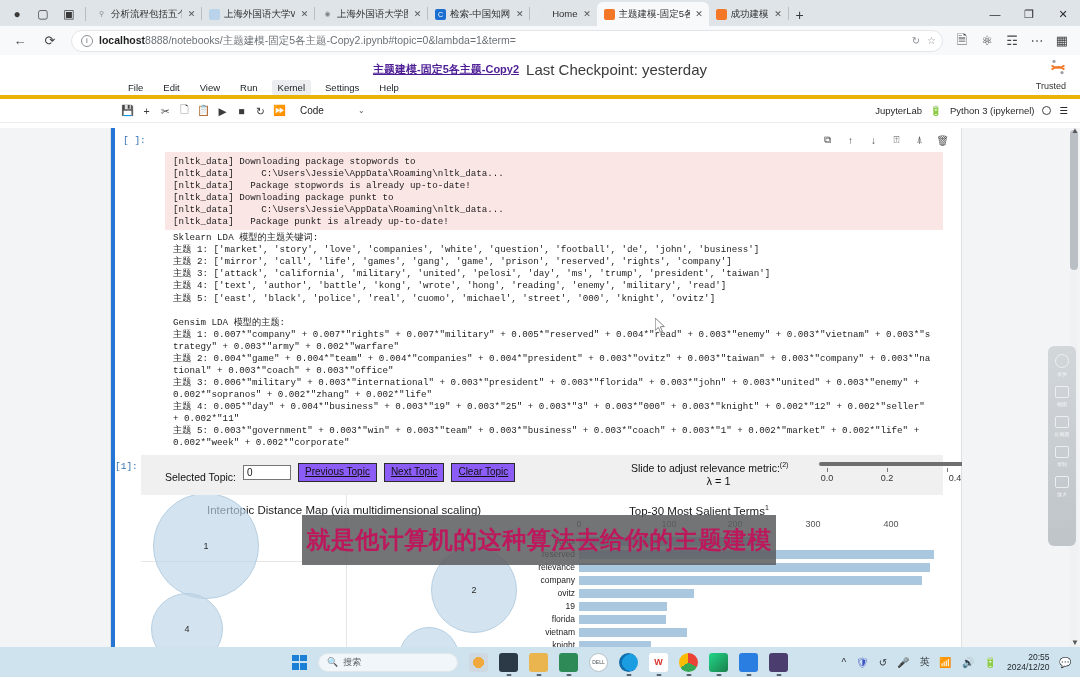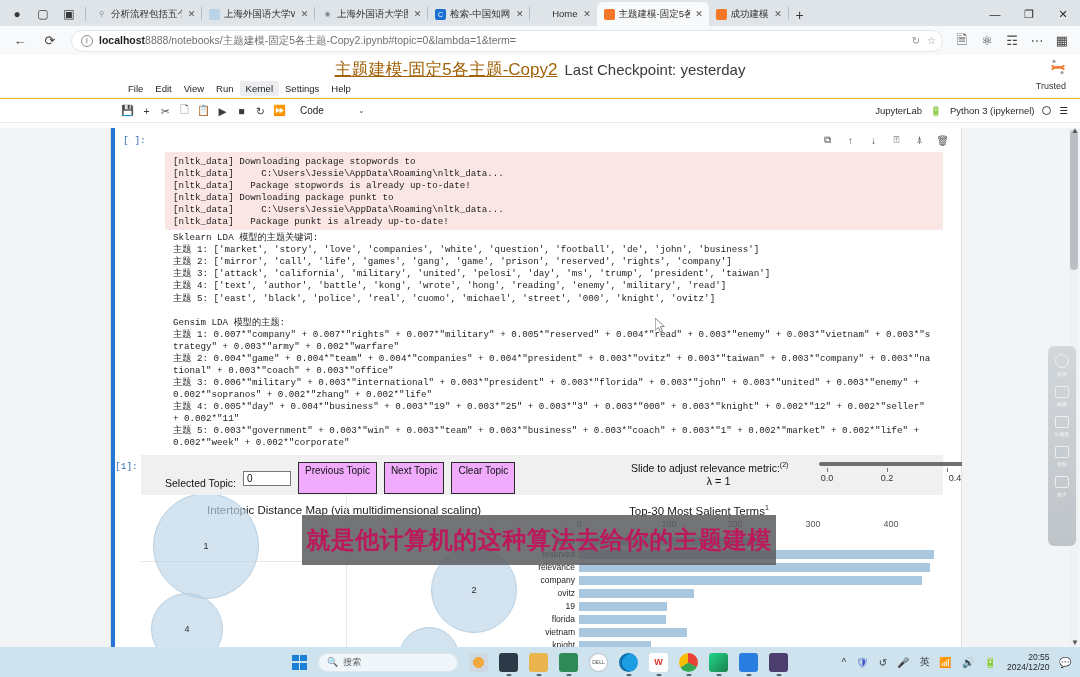--- a/index.html
+++ b/index.html
@@ -74,26 +74,26 @@
   
   .jupyter {
     position: absolute; top: 55px; left: 0; width: 1080px; height: 592px;
     background: #ffffff;
   }
   .jp-title-row {
     height: 24px; display: flex; align-items: center; justify-content: center;
     gap: 7px; padding-top: 4px;
   }
   .nb-name {
-    font-size: 17px; color: #a16207; text-decoration: underline;
+    font-size: 11px; color: #4c1d95; text-decoration: underline; font-weight: bold;
   }
   .nb-checkpoint { font-size: 15px; color: #3b3b3b; }
   .jp-menubar {
-    height: 20px; display: flex; align-items: center; gap: 0;
-    padding-left: 122px; border-bottom: 1px solid #eab308;
+    height: 20px; display: flex; align-items: center; gap: 8px;
+    padding-left: 122px; border-bottom: 4px solid #eab308;
   }
   .jp-menu {
     font-size: 9.5px; color: #20242a; padding: 2px 6px; border-radius: 2px;
   }
   .jp-menu.hl { background: #ebedef; }
   .jp-toolbar {
     height: 24px; display: flex; align-items: center; padding-left: 118px;
     padding-right: 12px; gap: 0px; border-bottom: 1px solid #ececec;
   }
   .tbtn {
@@ -156,22 +156,22 @@
     position: relative; height: 40px; background: #f0f0f0;
     display: flex; align-items: flex-start;
   }
   .lda-ctl-left { display: flex; align-items: center; gap: 7px; padding: 7px 0 0 24px; }
   .lda-label { font-size: 10.5px; color: #111; margin-top: 9px; }
   .lda-input {
     width: 48px; height: 15px; border: 1px solid #767676; background: #fff;
     font-size: 10px; padding: 0 3px; color: #111; line-height: 14px;
   }
   .lda-btn {
-    border: 1px solid #2b2b2b; background: #f0abfc; font-size: 10px;
-    padding: 1px 6px; color: #111; height: 32px; line-height: 13px;
+    border: 1px solid #2b2b2b; background: #8b5cf6; font-size: 10px;
+    padding: 1px 6px; color: #111; height: 19px; line-height: 13px; text-decoration: underline;
   }
   .lda-slider-block { position: absolute; left: 490px; top: 6px; width: 360px; }
   .lda-slider-label { font-size: 10.5px; color:#111; }
   .lda-lambda { font-size: 11px; color: #111; text-align: center; width: 175px; margin-top:1px;}
   .slider-area { position: absolute; left: 188px; top: 1px; width: 330px; }
   .slider-track { height: 4px; background: #6f6f6f; border-radius: 2px; width: 325px;}
   .slider-ticks { position: relative; height: 18px; margin-top: 2px; }
   .slider-tick { position: absolute; top: 0; width: 1px; height: 4px; background: #777; }
   .slider-ticklabel { position: absolute; top: 5px; font-size: 9px; color: #333; transform: translateX(-50%); }
 

